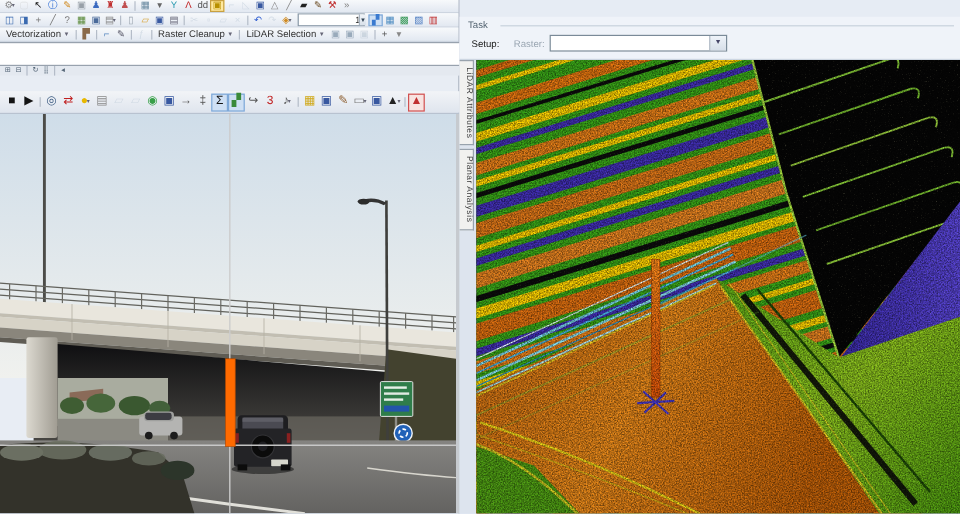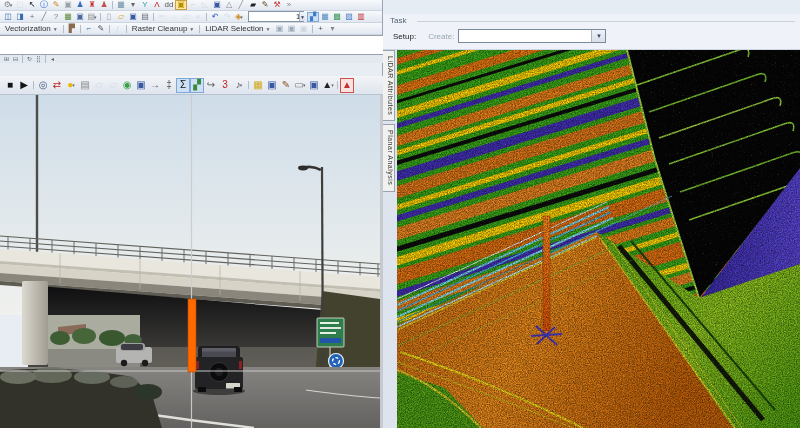--- a/index.html
+++ b/index.html
@@ -504,21 +504,21 @@
 </div>
 
 <div id="rightcol" class="abs">
 
 
   <div id="setup" class="abs">
     <span class="gl">Task</span>
     <span class="gline"></span>
     <div id="taskrow">
       <span class="lab">Setup:</span>
-      <span class="lab dis" style="margin-left:8px;">Create:</span>
+      <span class="lab dis" style="margin-left:8px;">Raster:</span>
       <span class="bigcombo" style="width:148px;">
         <span class="val"></span>
         <span class="dbtn">▼</span>
       </span>
     </div>
   </div>
 
   <div id="tabstrip" class="abs">
     <div class="vtab">LiDAR Attributes</div>
     <div class="vtab">Planar Analysis</div>

